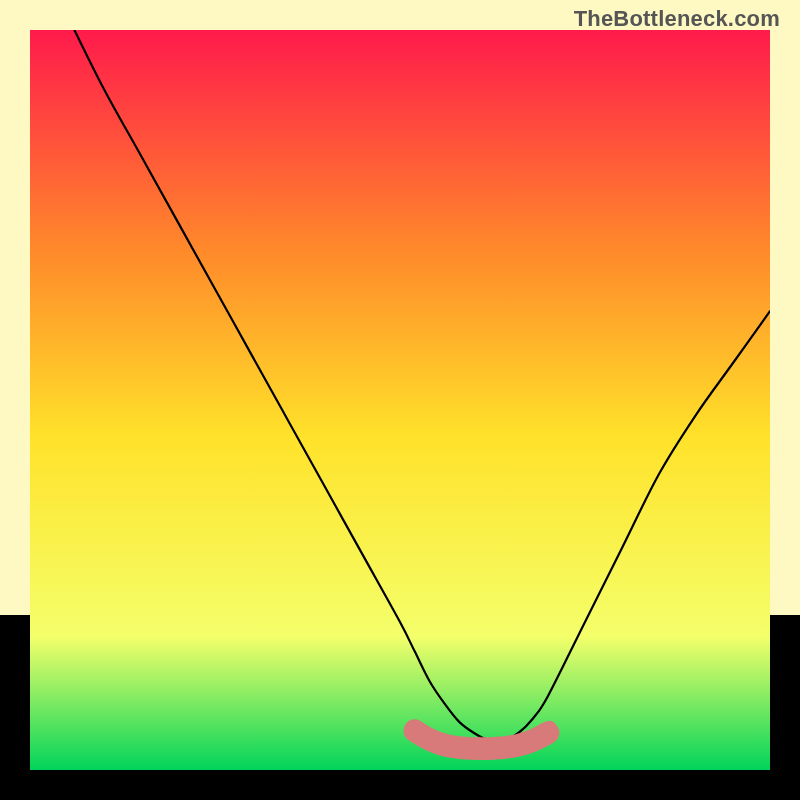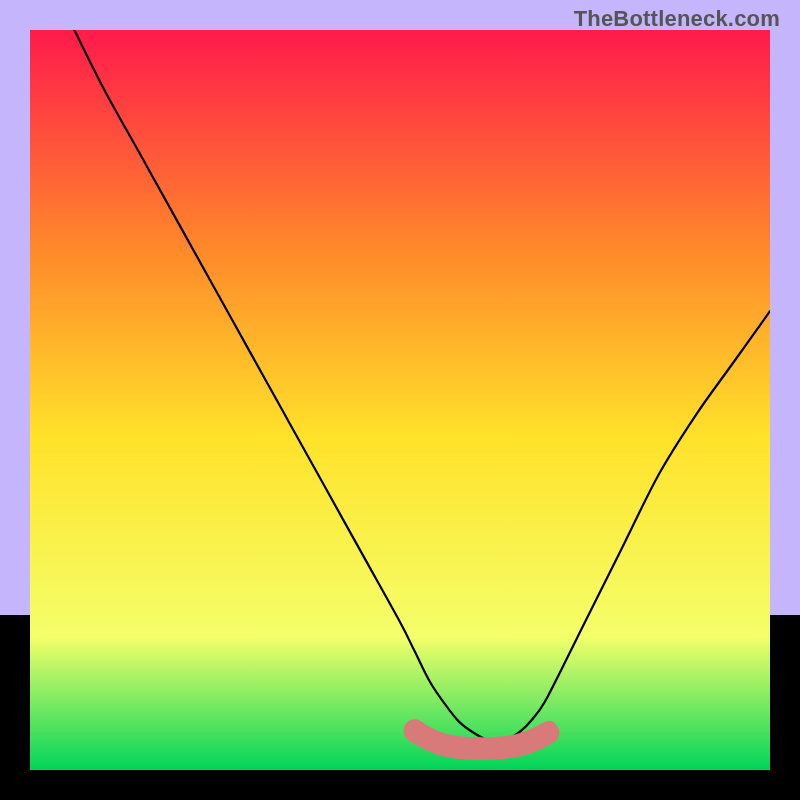--- a/index.html
+++ b/index.html
@@ -8,21 +8,21 @@
     width: 800px;
     height: 800px;
     background: #000;
     overflow: hidden;
     font-family: Arial, Helvetica, sans-serif;
   }
   .frame {
     position: relative;
     width: 800px;
     height: 615px;
-    background: #c4b5fd;
+    background: #fef9c3;
     box-sizing: border-box;
   }
   .plot-area {
     position: absolute;
     left: 30px;
     top: 30px;
     width: 740px;
     height: 740px;
     overflow: hidden;
   }

